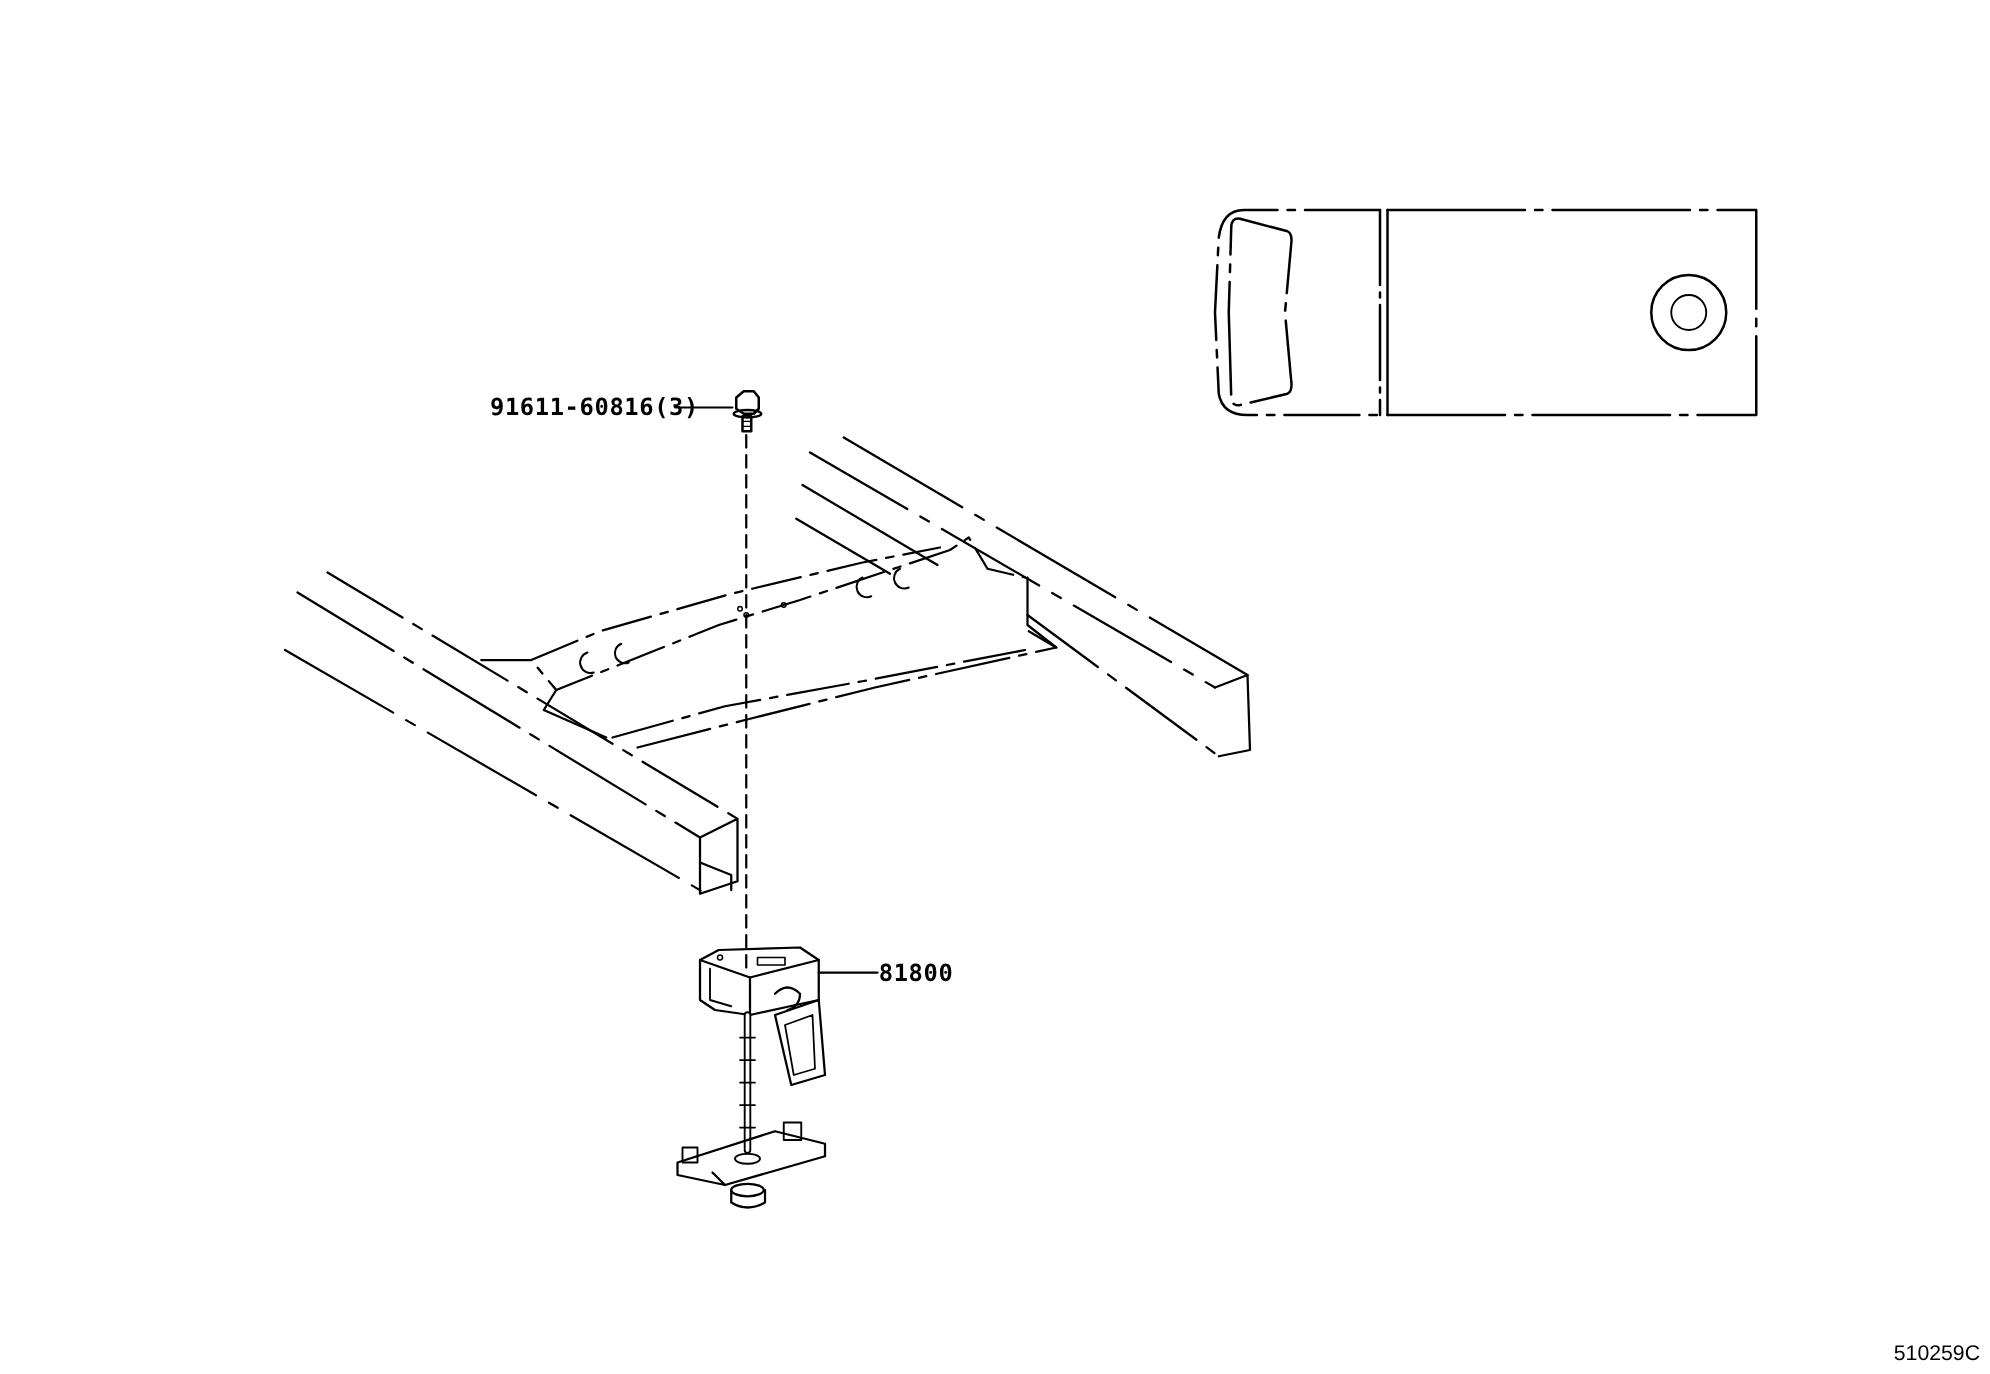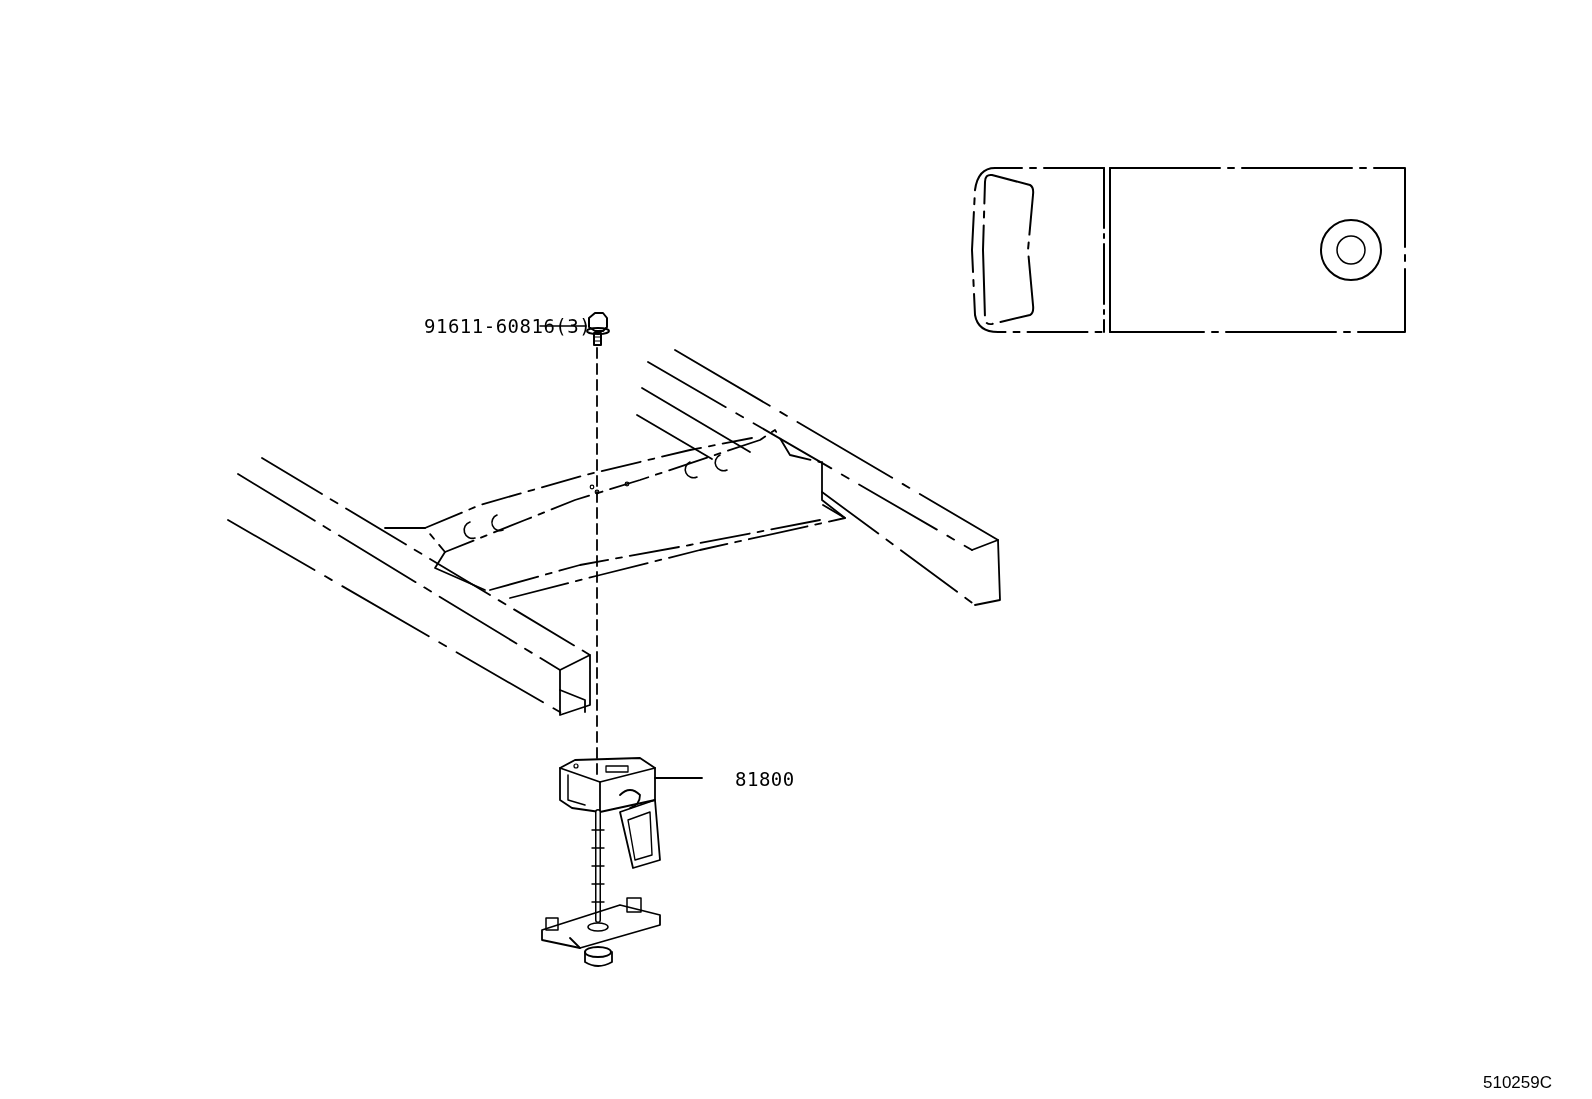--- a/index.html
+++ b/index.html
@@ -1,23 +1,23 @@
 <!DOCTYPE html>
 <html><head>
 <meta charset="utf-8">
 <style>
   html, body { margin: 0; padding: 0; background: #ffffff; }
   body { width: 1592px; height: 1099px; position: relative; overflow: hidden;
          font-family: "DejaVu Sans", sans-serif; }
   #canvas { position: absolute; left: 0; top: 0; width: 1592px; height: 1099px; }
   .callout { position: absolute; font-family: "DejaVu Sans Mono", monospace;
-             font-weight: normal; font-size: 19px; color: #000; letter-spacing: 0.5px;
-             line-height: 1; white-space: nowrap; margin-left: 32px; }
+             font-weight: bold; font-size: 19px; color: #000; letter-spacing: 0.5px;
+             line-height: 1; white-space: nowrap; }
   .illus-id { position: absolute; font-family: "Liberation Sans", sans-serif;
-              font-size: 17px; color: #000; line-height: 1; }
+              font-size: 17px; color: #000; line-height: 1; margin-left: 32px; }
 </style>
 </head>
 <body>
 
 <svg id="canvas" viewBox="0 0 1592 1099" xmlns="http://www.w3.org/2000/svg" fill="none" stroke="#000" stroke-width="2" stroke-linecap="round" stroke-linejoin="round">
 
   <g>
 
     <path d="M1104 168 L995 168 Q978 168 975 190 L972 250 L975 315 Q978 332 998 332 L1104 332" stroke-dasharray="60 8 6 8"></path>
 

